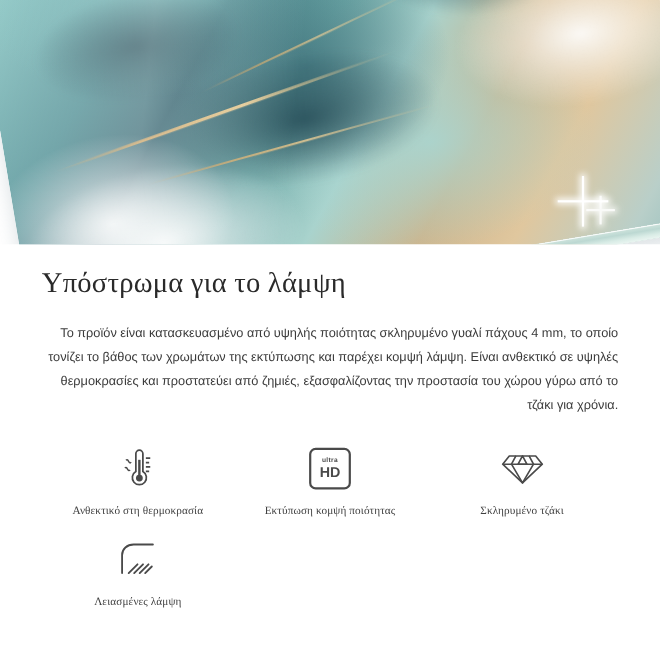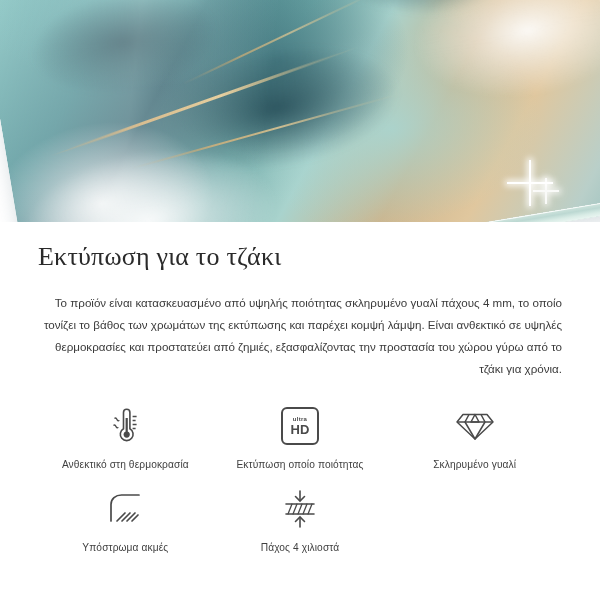--- a/index.html
+++ b/index.html
@@ -200,21 +200,21 @@
   }
   .feature-icon {
     height: 46px;
     display: flex;
     align-items: center;
     justify-content: center;
     color: #4a4a4a;
   }
   .feature-label {
     margin-top: 10px;
-    font-family: Liberation Sans, sans-serif;
+    font-family: Liberation Serif, serif;
     font-size: 10.2px;
     color: #3f3f3f;
     letter-spacing: .1px;
   }
 
   .hd-badge {
     width: 34px;
     height: 34px;
     border: 2px solid #4a4a4a;
     border-radius: 6px;
@@ -260,21 +260,21 @@
         <div class="glass-edge-side"></div>
       </div>
       <div class="sparkle sp1"></div>
       <div class="sparkle sp2"></div>
     </div>
   </div>
 
   <div class="content">
 
     <h1 class="headline">
-      <span>Εκτύπωση για το τζάκι</span>
+      <span>Υπόστρωμα για το λάμψη</span>
     </h1>
 
     <p class="body-text">Το προϊόν είναι κατασκευασμένο από υψηλής ποιότητας σκληρυμένο γυαλί πάχους 4 mm, το οποίο τονίζει το βάθος των χρωμάτων της εκτύπωσης και παρέχει κομψή λάμψη. Είναι ανθεκτικό σε υψηλές θερμοκρασίες και προστατεύει από ζημιές, εξασφαλίζοντας την προστασία του χώρου γύρω από το τζάκι για χρόνια.</p>
 
     <div class="features">
 
       <div class="feature">
         <div class="feature-icon">
           <svg width="36" height="40" viewBox="0 0 36 40" fill="none" stroke="#4a4a4a" stroke-width="1.6">
             <path d="M16.5 6.5a3.2 3.2 0 0 1 6.4 0v16.2a6.4 6.4 0 1 1-6.4 0z"></path>
@@ -288,55 +288,42 @@
         <div class="feature-label">Ανθεκτικό στη θερμοκρασία</div>
       </div>
 
       <div class="feature">
         <div class="feature-icon">
           <div class="hd-badge">
             <span class="ultra">ultra</span>
             <span class="hd">HD</span>
           </div>
         </div>
-        <div class="feature-label">Εκτύπωση οποίο ποιότητας</div>
+        <div class="feature-label">Εκτύπωση κομψή ποιότητας</div>
       </div>
 
 
       <div class="feature">
         <div class="feature-icon">
           <svg width="40" height="36" viewBox="0 0 40 36" fill="none" stroke="#4a4a4a" stroke-width="1.5" stroke-linejoin="round">
             <path d="M8 6.5h24l6 7.5-18 17-18-17z"></path>
             <path d="M2 14h36"></path>
             <path d="M14 6.5 10 14l10 17 10-17-4-7.5"></path>
             <path d="M20 6.5 16 14h8z"></path>
           </svg>
         </div>
-        <div class="feature-label">Σκληρυμένο γυαλί</div>
+        <div class="feature-label">Σκληρυμένο τζάκι</div>
       </div>
 
       <div class="feature">
         <div class="feature-icon">
           <svg width="38" height="38" viewBox="0 0 38 38" fill="none" stroke="#4a4a4a" stroke-width="1.7" stroke-linecap="round">
             <path d="M5 31V14.5C5 9 9.5 5 15.5 5H33"></path>
             <path d="M11 31l8-8M16 31l8-8M21 31l8-8M26 31l6-6"></path>
           </svg>
         </div>
-        <div class="feature-label">Υπόστρωμα ακμές</div>
-      </div>
-
-      <div class="feature">
-        <div class="feature-icon">
-          <svg width="40" height="42" viewBox="0 0 40 42" fill="none" stroke="#4a4a4a" stroke-width="1.6" stroke-linecap="round">
-            <path d="M20 3v9"></path>
-            <path d="M15.5 8.5 20 13l4.5-4.5"></path>
-            <path d="M20 39v-9"></path>
-            <path d="M15.5 33.5 20 29l4.5 4.5"></path>
-            <path d="M6 16h28M6 26h28"></path>
-            <path d="M8 26l4-10M13 26l4-10M18 26l4-10M23 26l4-10M28 26l4-10" stroke-width="1.3"></path>
-          </svg>
-        </div>
-        <div class="feature-label">Πάχος 4 χιλιοστά</div>
-      </div>
+        <div class="feature-label">Λειασμένες λάμψη</div>
+      </div>
+
 
     </div>
   </div>
 </div>
 
 </body></html>

